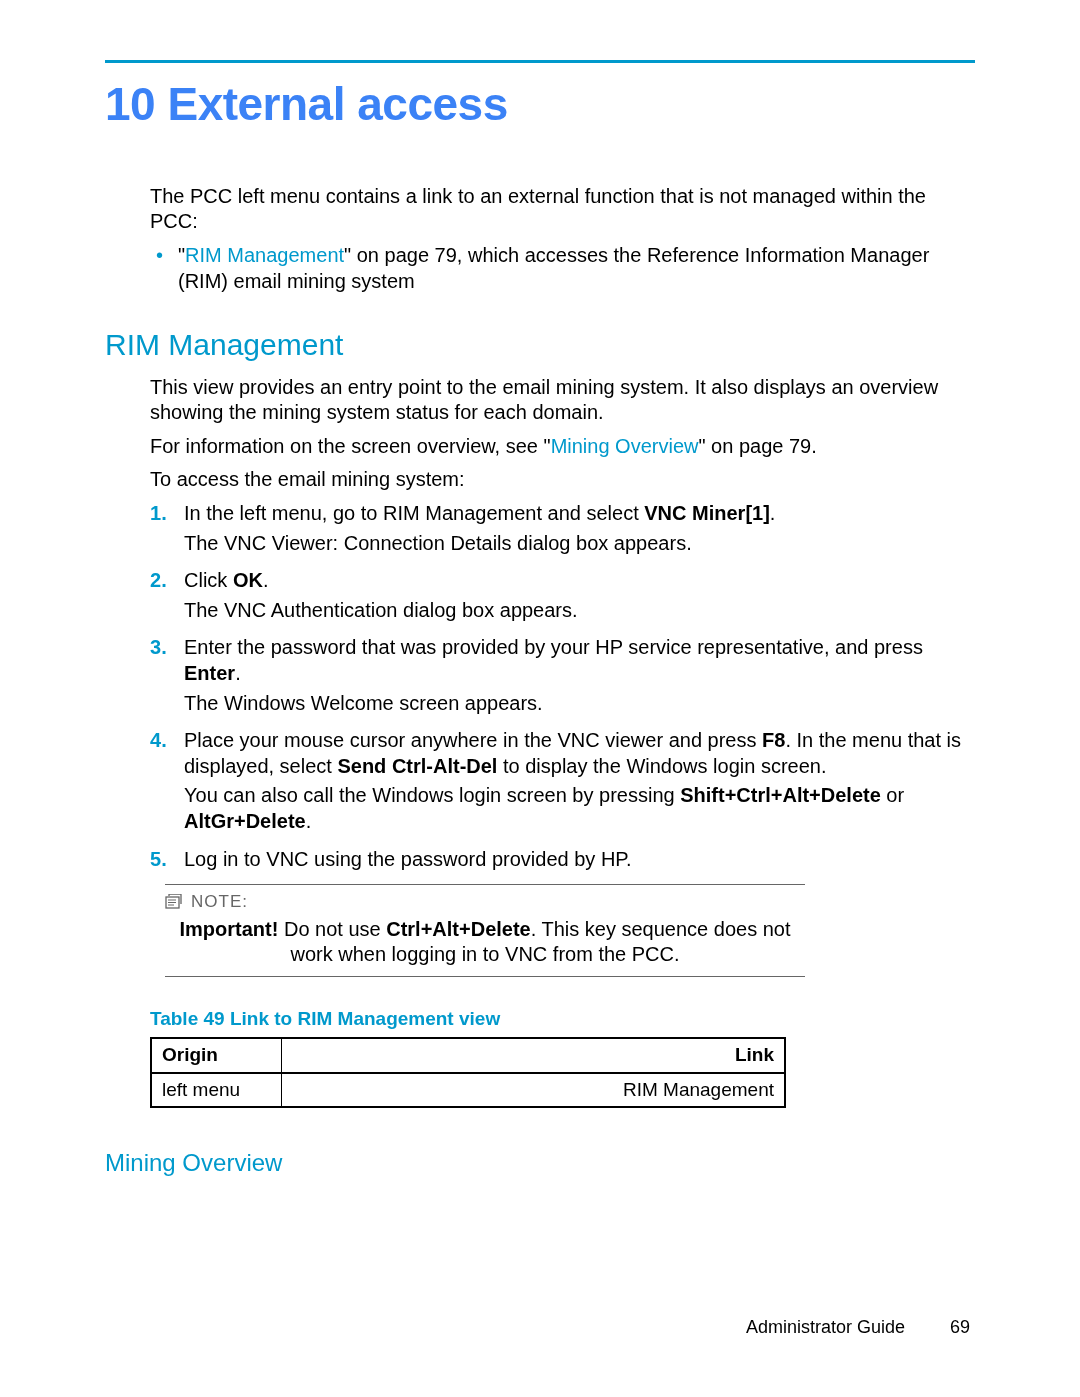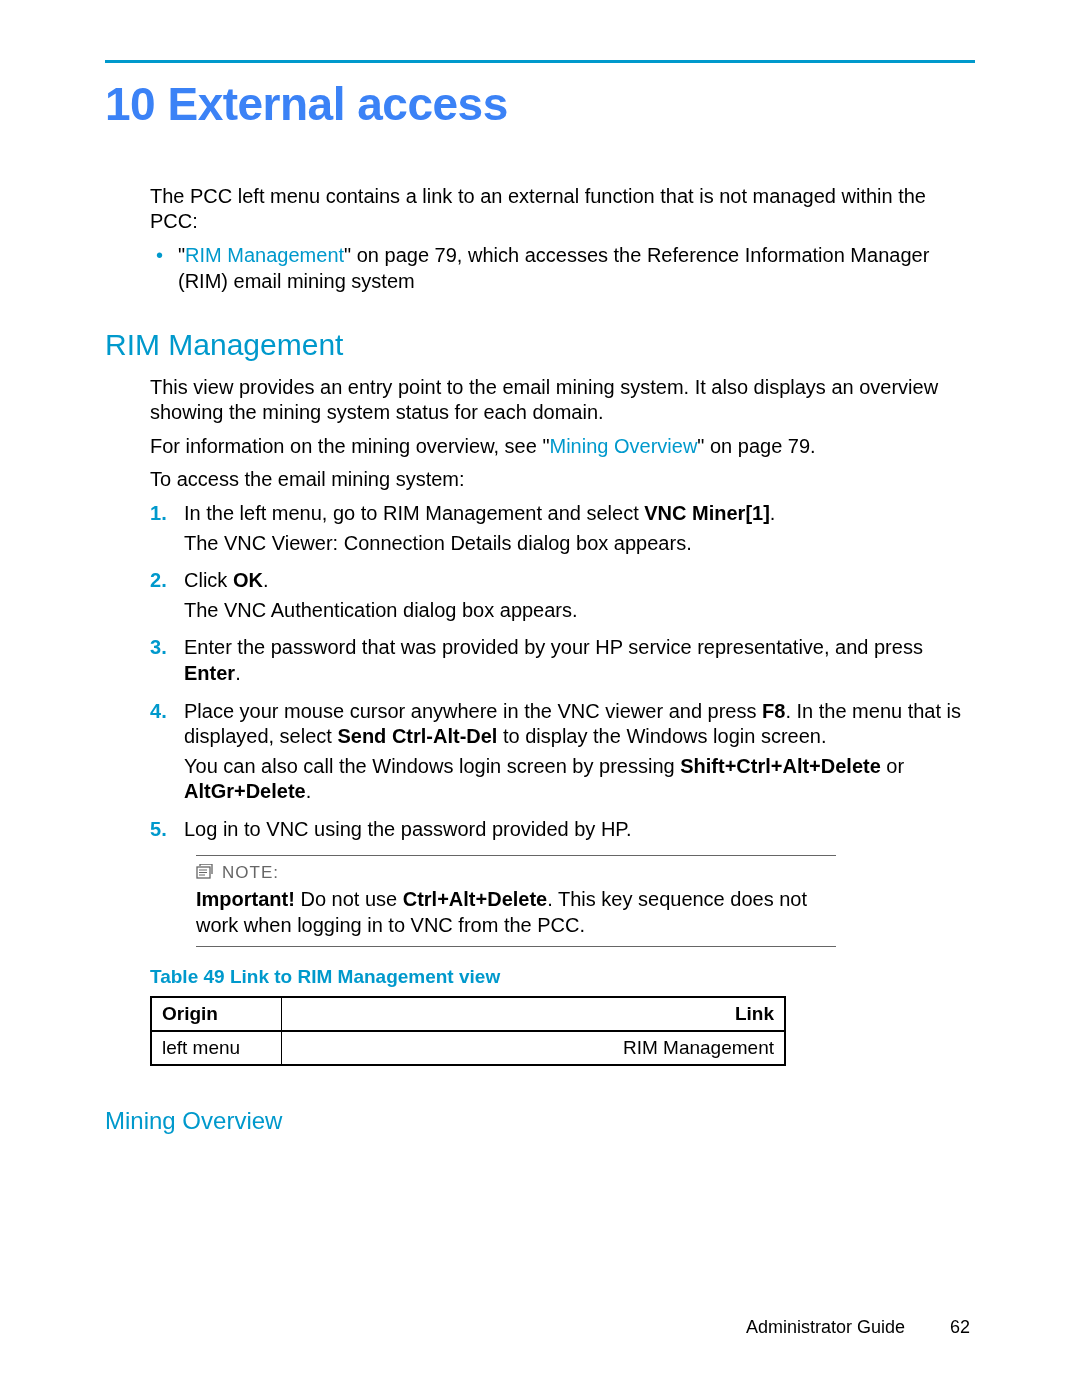--- a/index.html
+++ b/index.html
@@ -81,43 +81,44 @@
       content: counter(step) ".";
       position: absolute;
       left: 0;
       top: 0;
       font-weight: 700;
       color: #0099cc;
     }
     ol.steps .sub { margin-top: 4px; }
     b { font-weight: 700; }
     .note-block {
-      margin: 12px 0 14px 46px;
+      margin: 12px 0 14px 15px;
       width: 640px;
+      text-align: center;
     }
     .note-rule { border-top: 1px solid #666; }
     .note-label {
       color: #666;
       letter-spacing: 1px;
       font-size: 17px;
       margin: 6px 0 4px 0;
       display: flex;
       align-items: center;
       gap: 8px;
     }
     .note-icon {
       width: 18px; height: 16px;
       display: inline-block;
     }
     .note-body { margin-bottom: 8px; }
     .table-caption {
       color: #0099cc;
       font-weight: 700;
       font-size: 19px;
-      margin: 18px 0 6px 0;
+      margin: 30px 0 6px 0;
     }
     table.data {
       border-collapse: collapse;
       width: 636px;
       border: 2px solid #000;
       font-size: 19px;
     }
     table.data th, table.data td {
       text-align: left;
       padding: 4px 10px;
@@ -153,35 +154,36 @@
         "<a class="link" href="#">RIM Management</a><span>" on page 79, which accesses the Reference Information Manager (RIM) email mining system</span>
       </li>
     </ul>
   </div>
 
   <h2 class="section">RIM Management</h2>
 
   <div class="body-indent">
     <p>This view provides an entry point to the email mining system. It also displays an overview showing the mining system status for each domain.</p>
     <p>
-      <span>For information on the mining overview, see "</span><a class="link" href="#">Mining Overview</a><span>" on page 79.</span>
+      <span>For information on the screen overview, see "</span><a class="link" href="#">Mining Overview</a><span>" on page 79.</span>
     </p>
     <p>To access the email mining system:</p>
 
     <ol class="steps">
       <li>
         <span>In the left menu, go to RIM Management and select </span><b>VNC Miner[1]</b><span>.</span>
         <div class="sub">The VNC Viewer: Connection Details dialog box appears.</div>
       </li>
       <li>
         <span>Click </span><b>OK</b><span>.</span>
         <div class="sub">The VNC Authentication dialog box appears.</div>
       </li>
       <li>
         <span>Enter the password that was provided by your HP service representative, and press </span><b>Enter</b><span>.</span>
+        <div class="sub">The Windows Welcome screen appears.</div>
       </li>
       <li>
         <span>Place your mouse cursor anywhere in the VNC viewer and press </span><b>F8</b><span>. In the menu that is displayed, select </span><b>Send Ctrl-Alt-Del</b><span> to display the Windows login screen.</span>
         <div class="sub">
           <span>You can also call the Windows login screen by pressing </span><b>Shift+Ctrl+Alt+Delete</b><span> or </span><b>AltGr+Delete</b><span>.</span>
         </div>
       </li>
       <li>Log in to VNC using the password provided by HP.</li>
     </ol>
 
@@ -224,14 +226,14 @@
         </tr>
       </tbody>
     </table>
   </div>
 
   <h3 class="subsection">Mining Overview</h3>
 </div>
 
 <div class="footer">
   <span>Administrator Guide</span>
-  <span class="pnum">62</span>
+  <span class="pnum">69</span>
 </div>
 
 </body></html>

